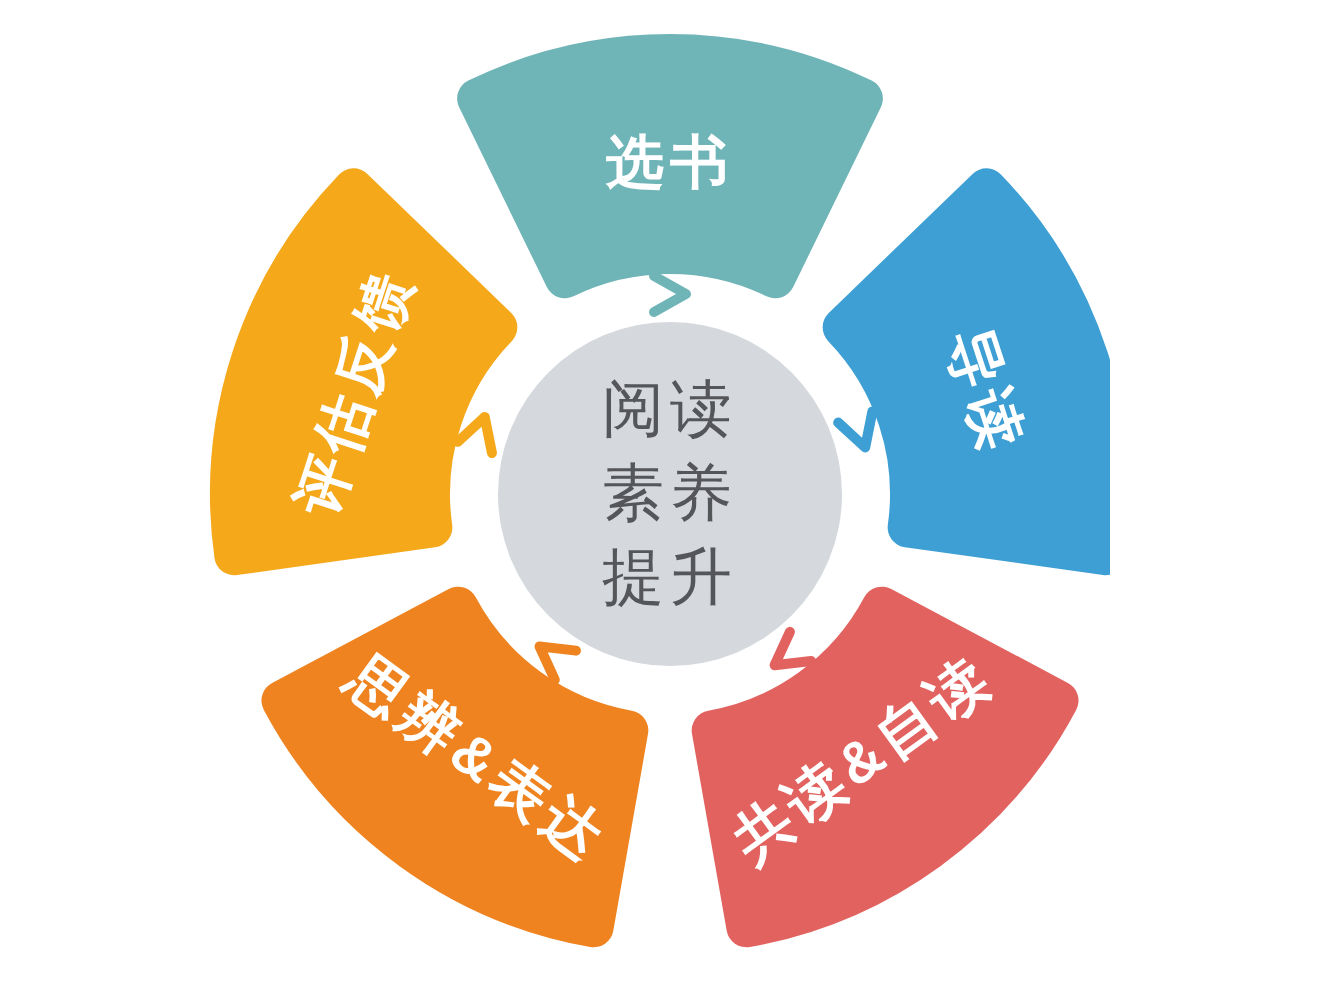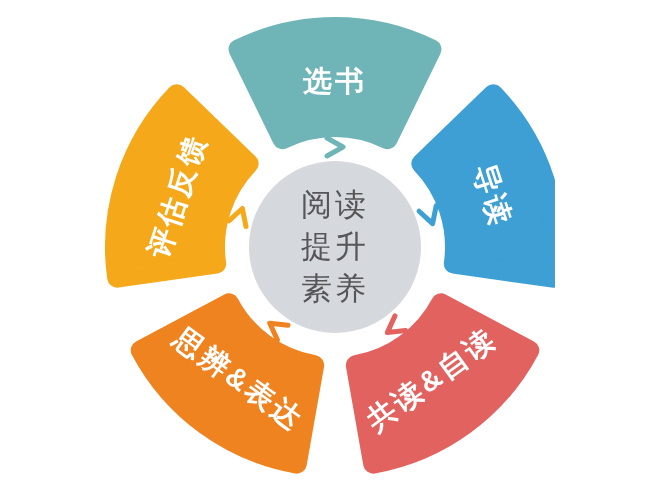--- a/index.html
+++ b/index.html
@@ -63,17 +63,17 @@
   </svg>
 
   <div class="seg-label" style="left: 335px; top: 82px; transform: translate(-50%, -50%) rotate(0deg); color: rgb(255, 255, 255);">选书</div>
   <div class="seg-label" style="left: 491.92px; top: 196.01px; transform: translate(-50%, -50%) rotate(72deg); color: rgb(255, 255, 255);">导读</div>
   <div class="seg-label" style="left: 431.98px; top: 380.49px; transform: translate(-50%, -50%) rotate(-36deg); color: rgb(255, 255, 255);">共读&amp;自读</div>
   <div class="seg-label" style="left: 238.02px; top: 380.49px; transform: translate(-50%, -50%) rotate(36deg); color: rgb(255, 255, 255);">思辨&amp;表达</div>
   <div class="seg-label" style="left: 178.08px; top: 196.01px; transform: translate(-50%, -50%) rotate(-72deg); color: rgb(255, 255, 255);">评估反馈</div>
 
   <div class="center-label" style="left: 335px; top: 247px; color: rgb(85, 86, 90);">
     <div>阅读</div>
+    <div>素养</div>
     <div>提升</div>
-    <div>素养</div>
   </div>
 
 </div>
 
 </body></html>

